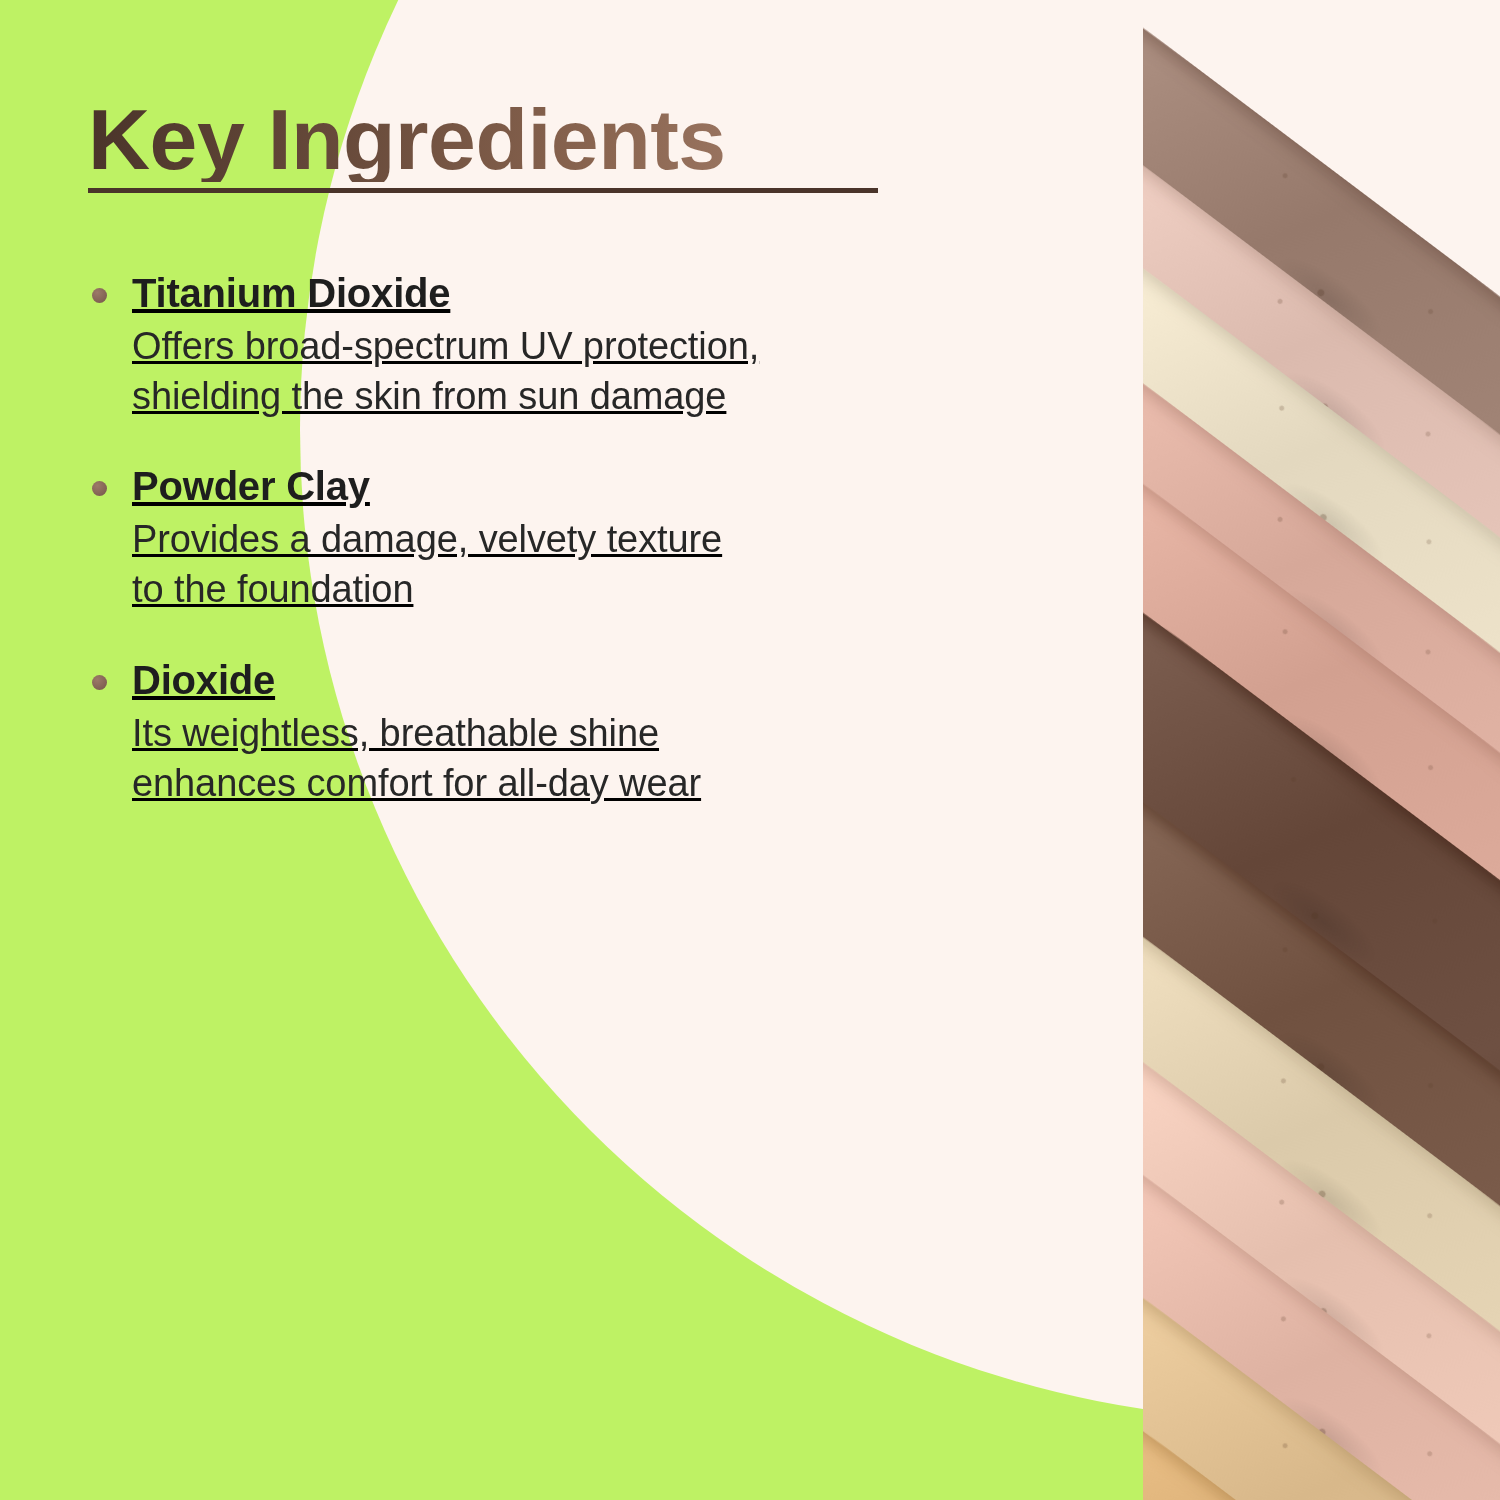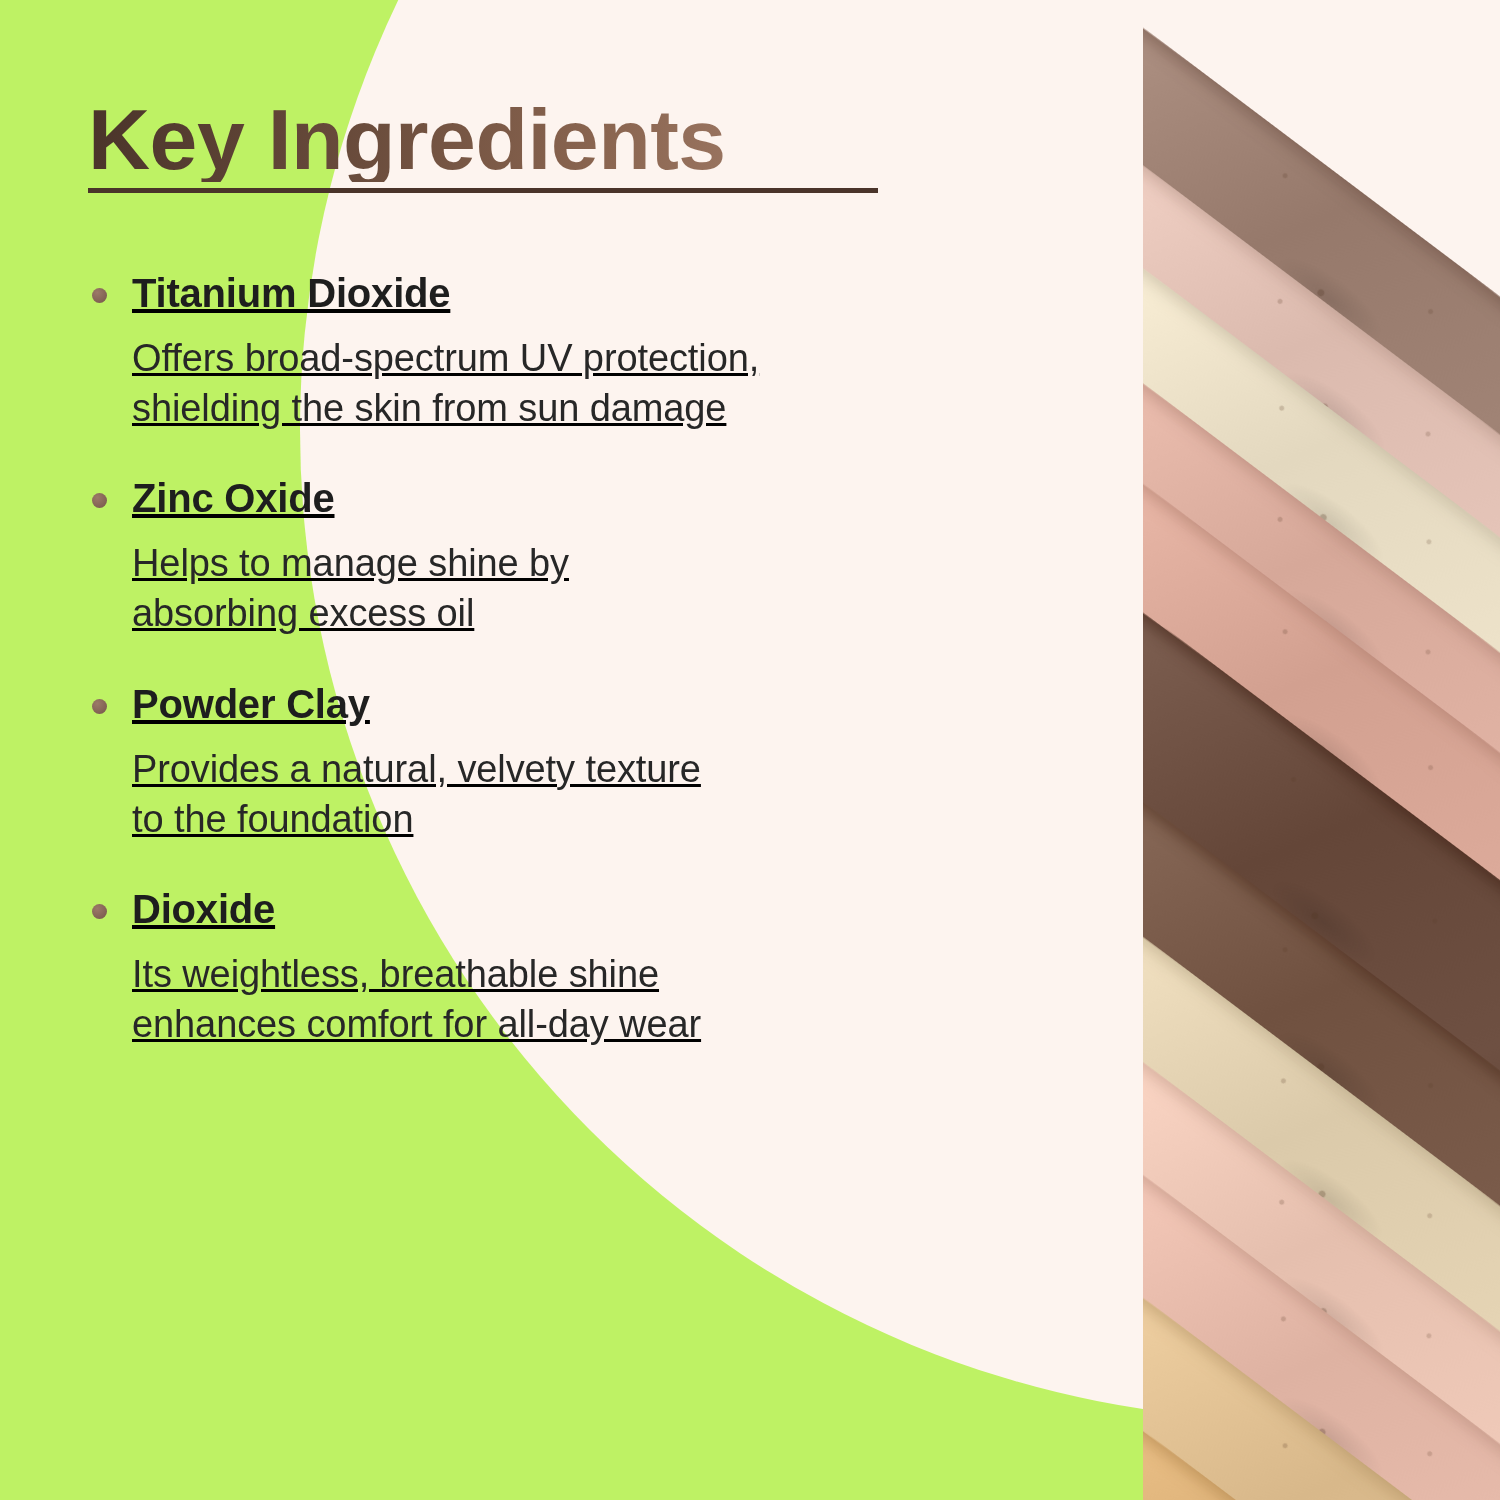--- a/index.html
+++ b/index.html
@@ -147,21 +147,21 @@
   .ing-name {
     display: block;
     font-size: 40px;
     font-weight: bold;
     color: #1E1E1E;
     line-height: 1.25;
     letter-spacing: -0.2px;
   }
   .ing-desc {
     display: block;
-    margin-top: 15px;
+    margin-top: 3px;
     font-size: 38px;
     font-weight: 300;
     color: #272727;
     line-height: 1.32;
     letter-spacing: -0.1px;
     white-space: pre-line;
   }
 </style>
 </head>
 <body>
@@ -224,28 +224,22 @@
 
   <ul class="ingredients" id="ingredient-list">
       <li class="ingredient">
         <span class="bullet"></span>
         <span class="ing-name">Titanium Dioxide</span>
         <span class="ing-desc">Offers broad-spectrum UV protection,
 shielding the skin from sun damage</span>
       </li>
       <li class="ingredient">
         <span class="bullet"></span>
-        <span class="ing-name">Zinc Oxide</span>
-        <span class="ing-desc">Helps to manage shine by
-absorbing excess oil</span>
-      </li>
-      <li class="ingredient">
-        <span class="bullet"></span>
         <span class="ing-name">Powder Clay</span>
-        <span class="ing-desc">Provides a natural, velvety texture
+        <span class="ing-desc">Provides a damage, velvety texture
 to the foundation</span>
       </li>
       <li class="ingredient">
         <span class="bullet"></span>
         <span class="ing-name">Dioxide</span>
         <span class="ing-desc">Its weightless, breathable shine
 enhances comfort for all-day wear</span>
       </li>
     </ul>
 

